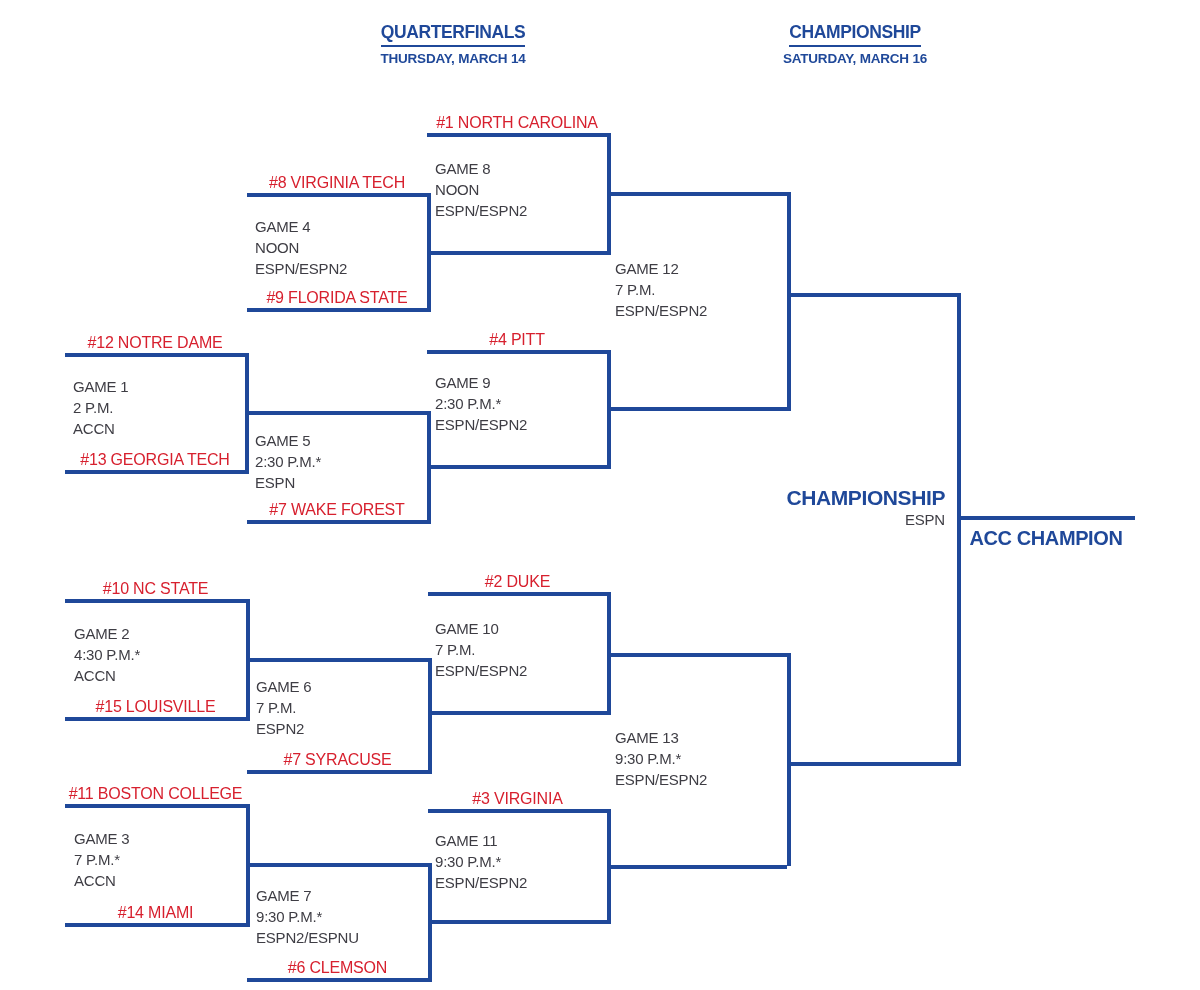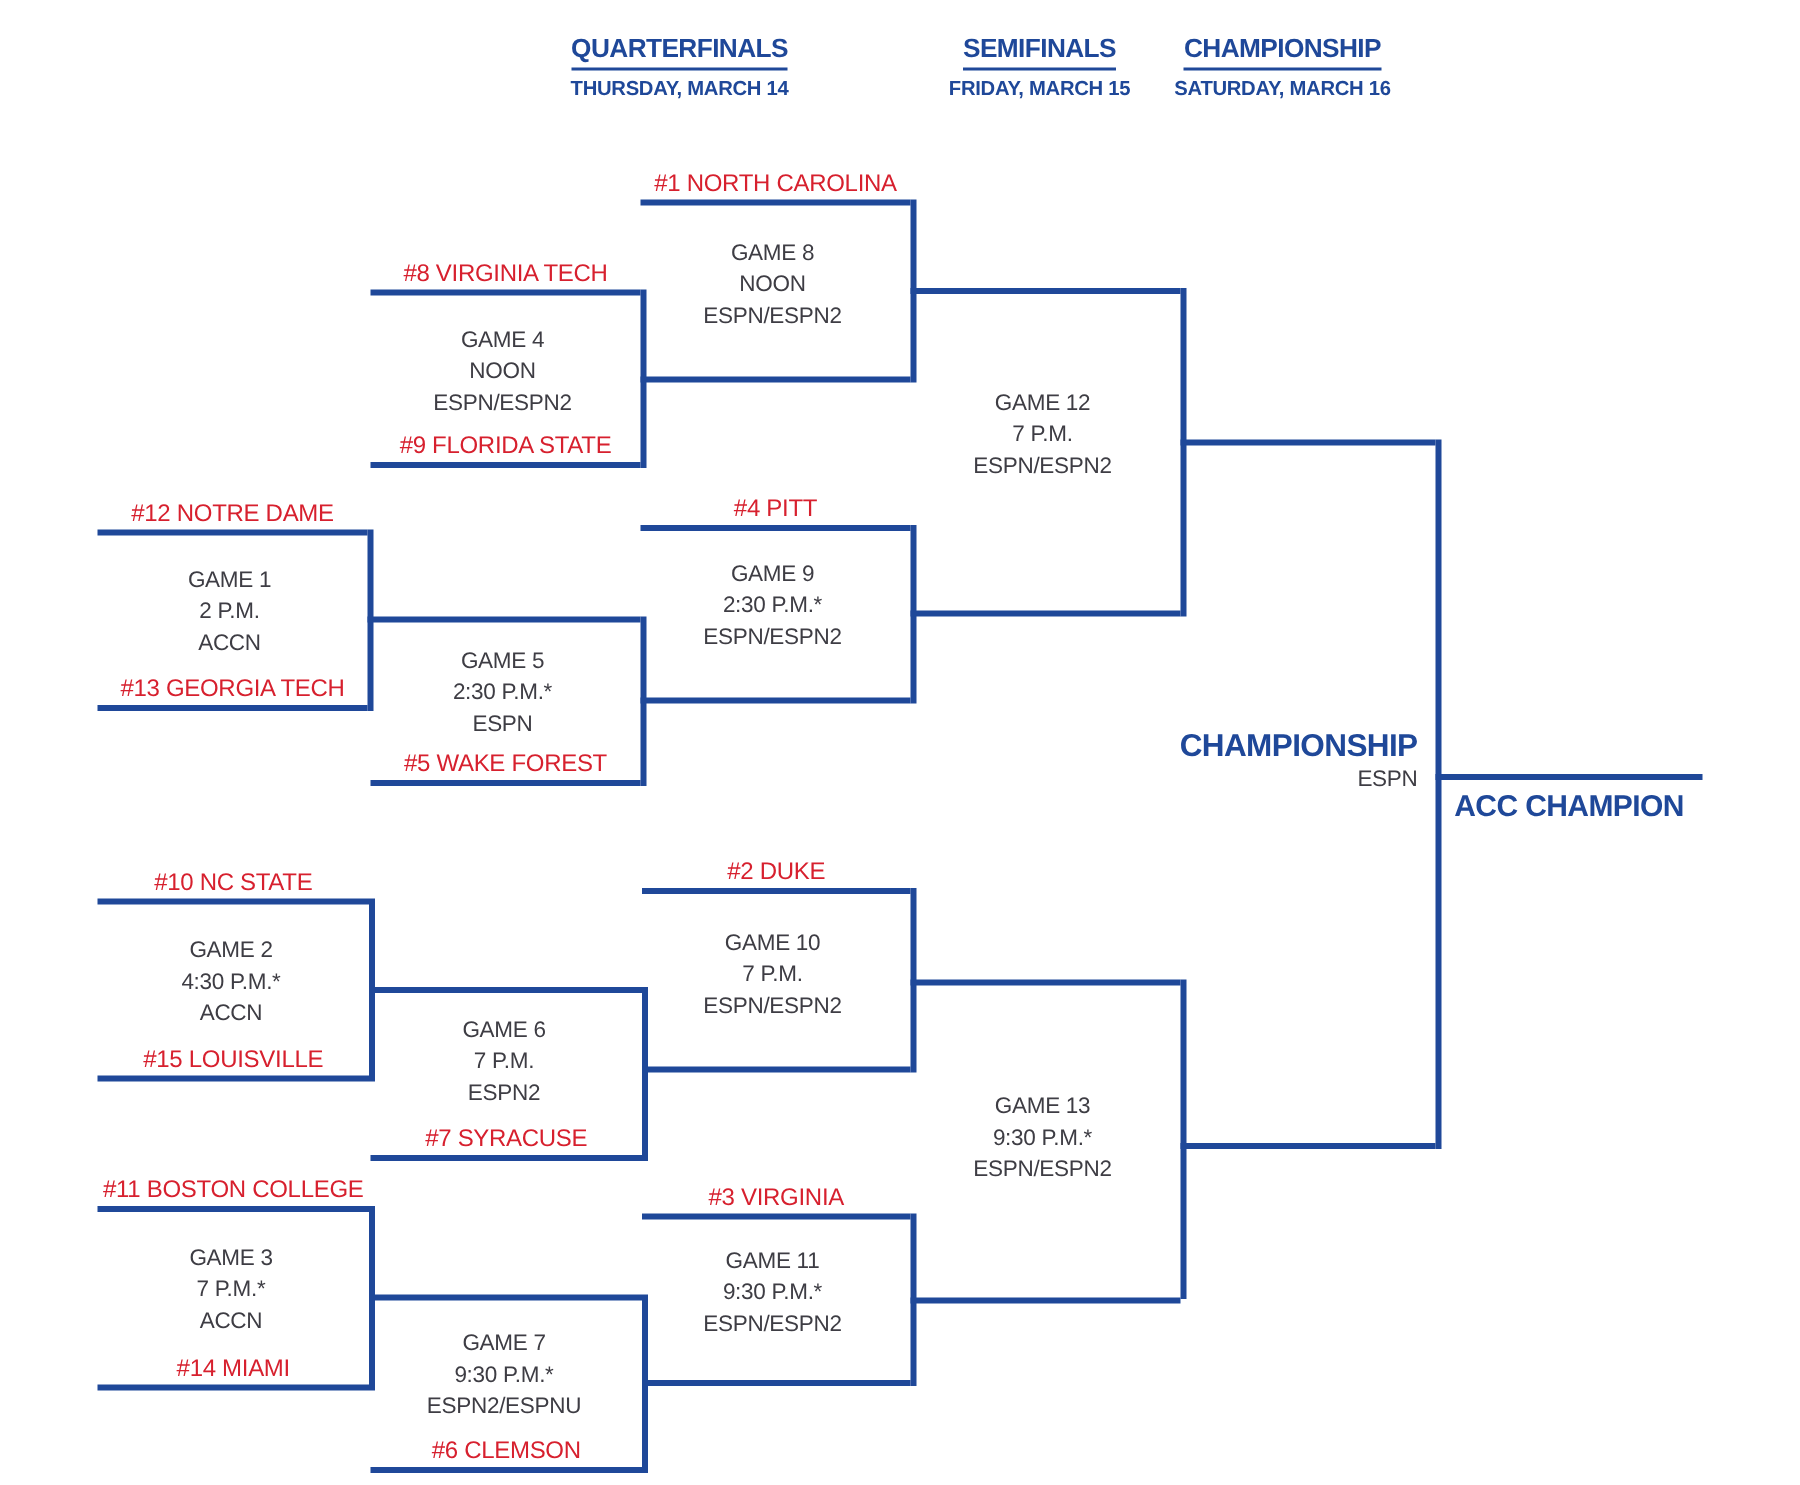--- a/index.html
+++ b/index.html
@@ -29,45 +29,41 @@
   .rdate{font-weight:bold;font-size:13.5px;margin-top:4px;letter-spacing:-0.2px;white-space:nowrap;}
 
   
   .team{
     position:absolute;text-align:center;font-weight:normal;font-size:16px;
     color:var(--red);letter-spacing:-0.2px;white-space:nowrap;
   }
 
   
   .ginfo{
-    position:absolute;width:160px;text-align:center;font-size:15px;line-height:21px;
+    position:absolute;width:160px;text-align:left;font-size:15px;line-height:21px;
     color:var(--dark);letter-spacing:-0.2px;white-space:nowrap;
   }
 
   
   .champ-block{position:absolute;text-align:right;}
   .champ-title{font-size:21px;font-weight:bold;color:var(--blue);letter-spacing:-0.4px;line-height:23px;white-space:nowrap;}
   .champ-row{font-size:15px;color:var(--dark);line-height:21px;letter-spacing:-0.2px;white-space:nowrap;}
   .acc-champ{
     position:absolute;text-align:center;font-size:20px;font-weight:bold;
     color:var(--blue);letter-spacing:-0.4px;white-space:nowrap;
   }
 </style>
 </head>
 <body>
 
 <div class="bracket">
 
   <div class="rh" style="left:343px">
     <div class="rname">QUARTERFINALS</div>
     <div class="rdate">THURSDAY, MARCH 14</div>
-  </div>
-  <div class="rh" style="left:583px">
-    <div class="rname">SEMIFINALS</div>
-    <div class="rdate">FRIDAY, MARCH 15</div>
   </div>
   <div class="rh" style="left:745px">
     <div class="rname">CHAMPIONSHIP</div>
     <div class="rdate">SATURDAY, MARCH 16</div>
   </div>
 
   <div class="hl" style="left:65px;top:353px;width:180px"></div>
   <div class="hl" style="left:65px;top:470px;width:180px"></div>
   <div class="vl" style="left:245px;top:353px;height:121px"></div>
   <div class="hl" style="left:245px;top:411px;width:182px"></div>
@@ -125,21 +121,21 @@
   <div class="hl" style="left:957px;top:516px;width:178px"></div>
 
   <div class="team" style="left:65px;top:334px;width:180px">#12 NOTRE DAME</div>
   <div class="team" style="left:65px;top:451px;width:180px">#13 GEORGIA TECH</div>
   <div class="team" style="left:65px;top:580px;width:181px">#10 NC STATE</div>
   <div class="team" style="left:65px;top:698px;width:181px">#15 LOUISVILLE</div>
   <div class="team" style="left:65px;top:785px;width:181px">#11 BOSTON COLLEGE</div>
   <div class="team" style="left:65px;top:904px;width:181px">#14 MIAMI</div>
   <div class="team" style="left:247px;top:174px;width:180px">#8 VIRGINIA TECH</div>
   <div class="team" style="left:247px;top:289px;width:180px">#9 FLORIDA STATE</div>
-  <div class="team" style="left:247px;top:501px;width:180px">#5 WAKE FOREST</div>
+  <div class="team" style="left:247px;top:501px;width:180px">#7 WAKE FOREST</div>
   <div class="team" style="left:247px;top:751px;width:181px">#7 SYRACUSE</div>
   <div class="team" style="left:247px;top:959px;width:181px">#6 CLEMSON</div>
   <div class="team" style="left:427px;top:114px;width:180px">#1 NORTH CAROLINA</div>
   <div class="team" style="left:427px;top:331px;width:180px">#4 PITT</div>
   <div class="team" style="left:428px;top:573px;width:179px">#2 DUKE</div>
   <div class="team" style="left:428px;top:790px;width:179px">#3 VIRGINIA</div>
 
   <div class="ginfo" style="left:73px;top:376px">
     <div>GAME 1</div>
     <div>2 P.M.</div>

